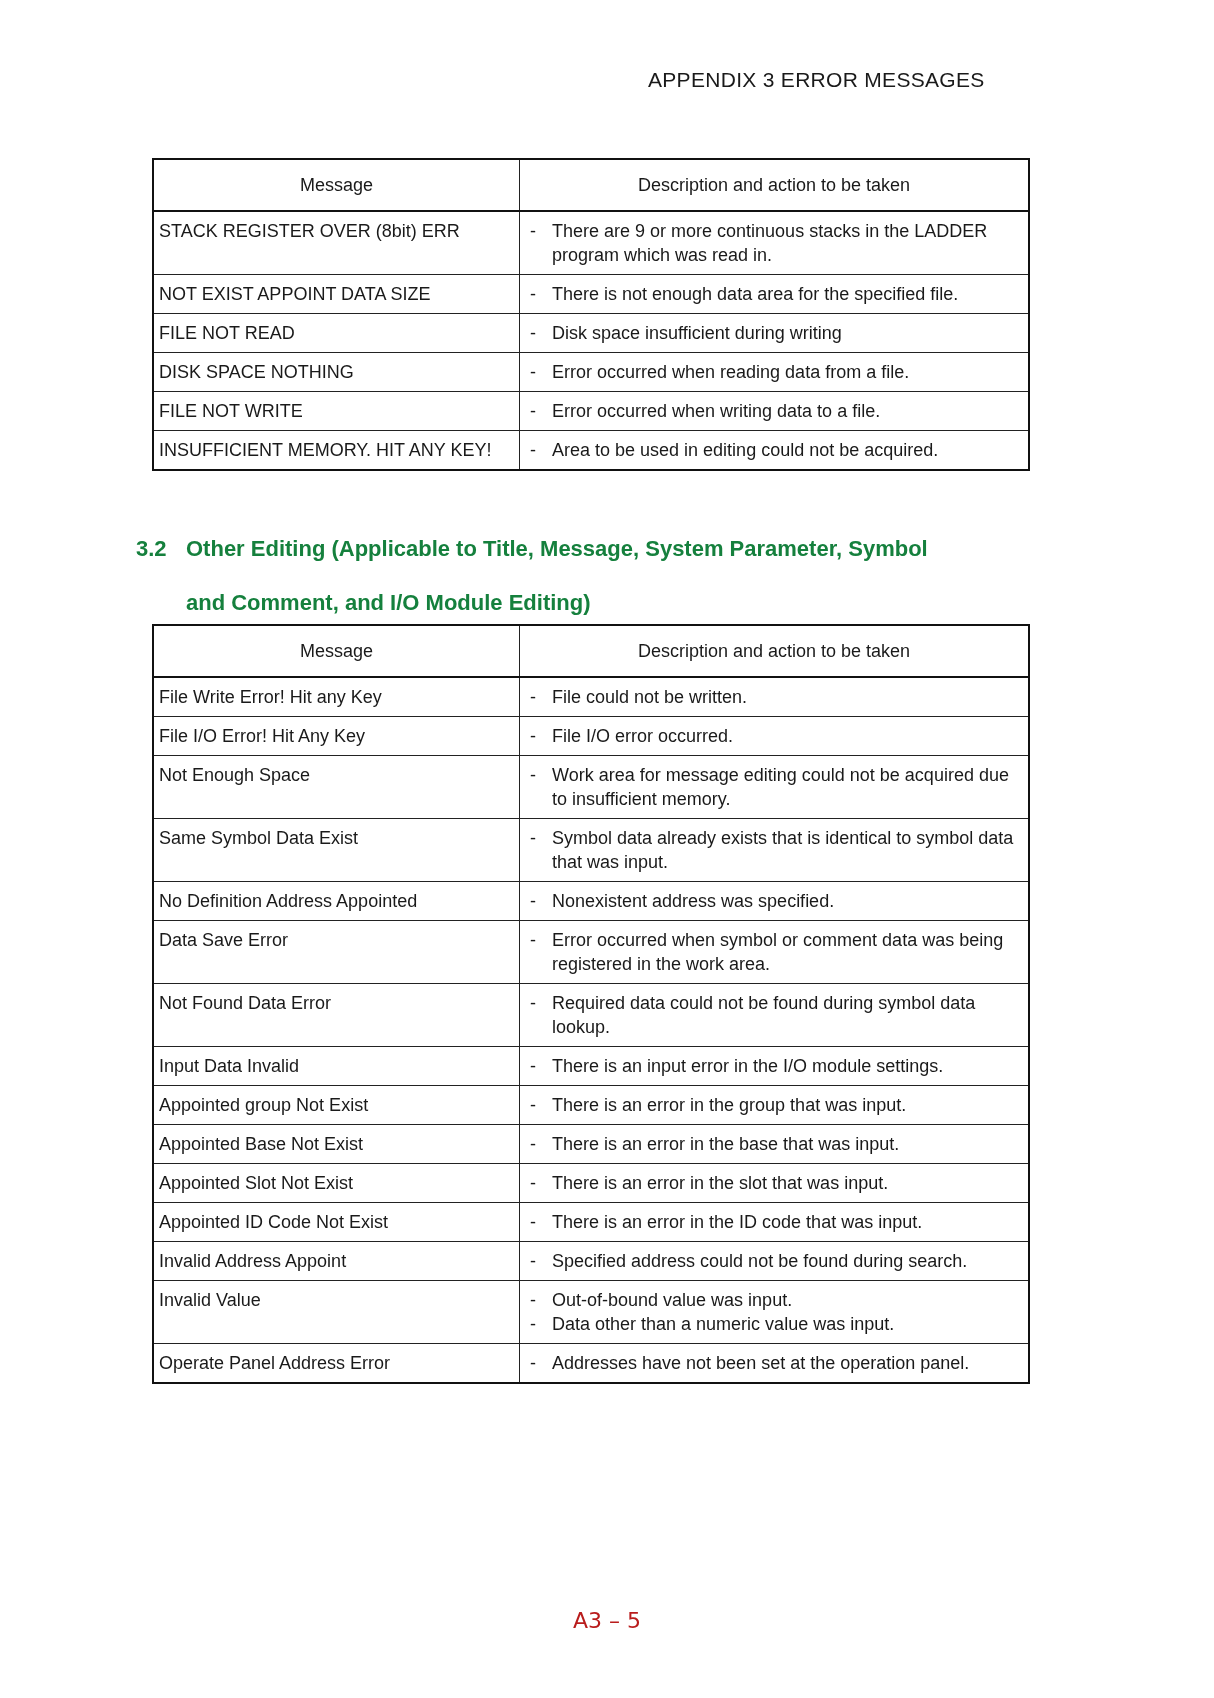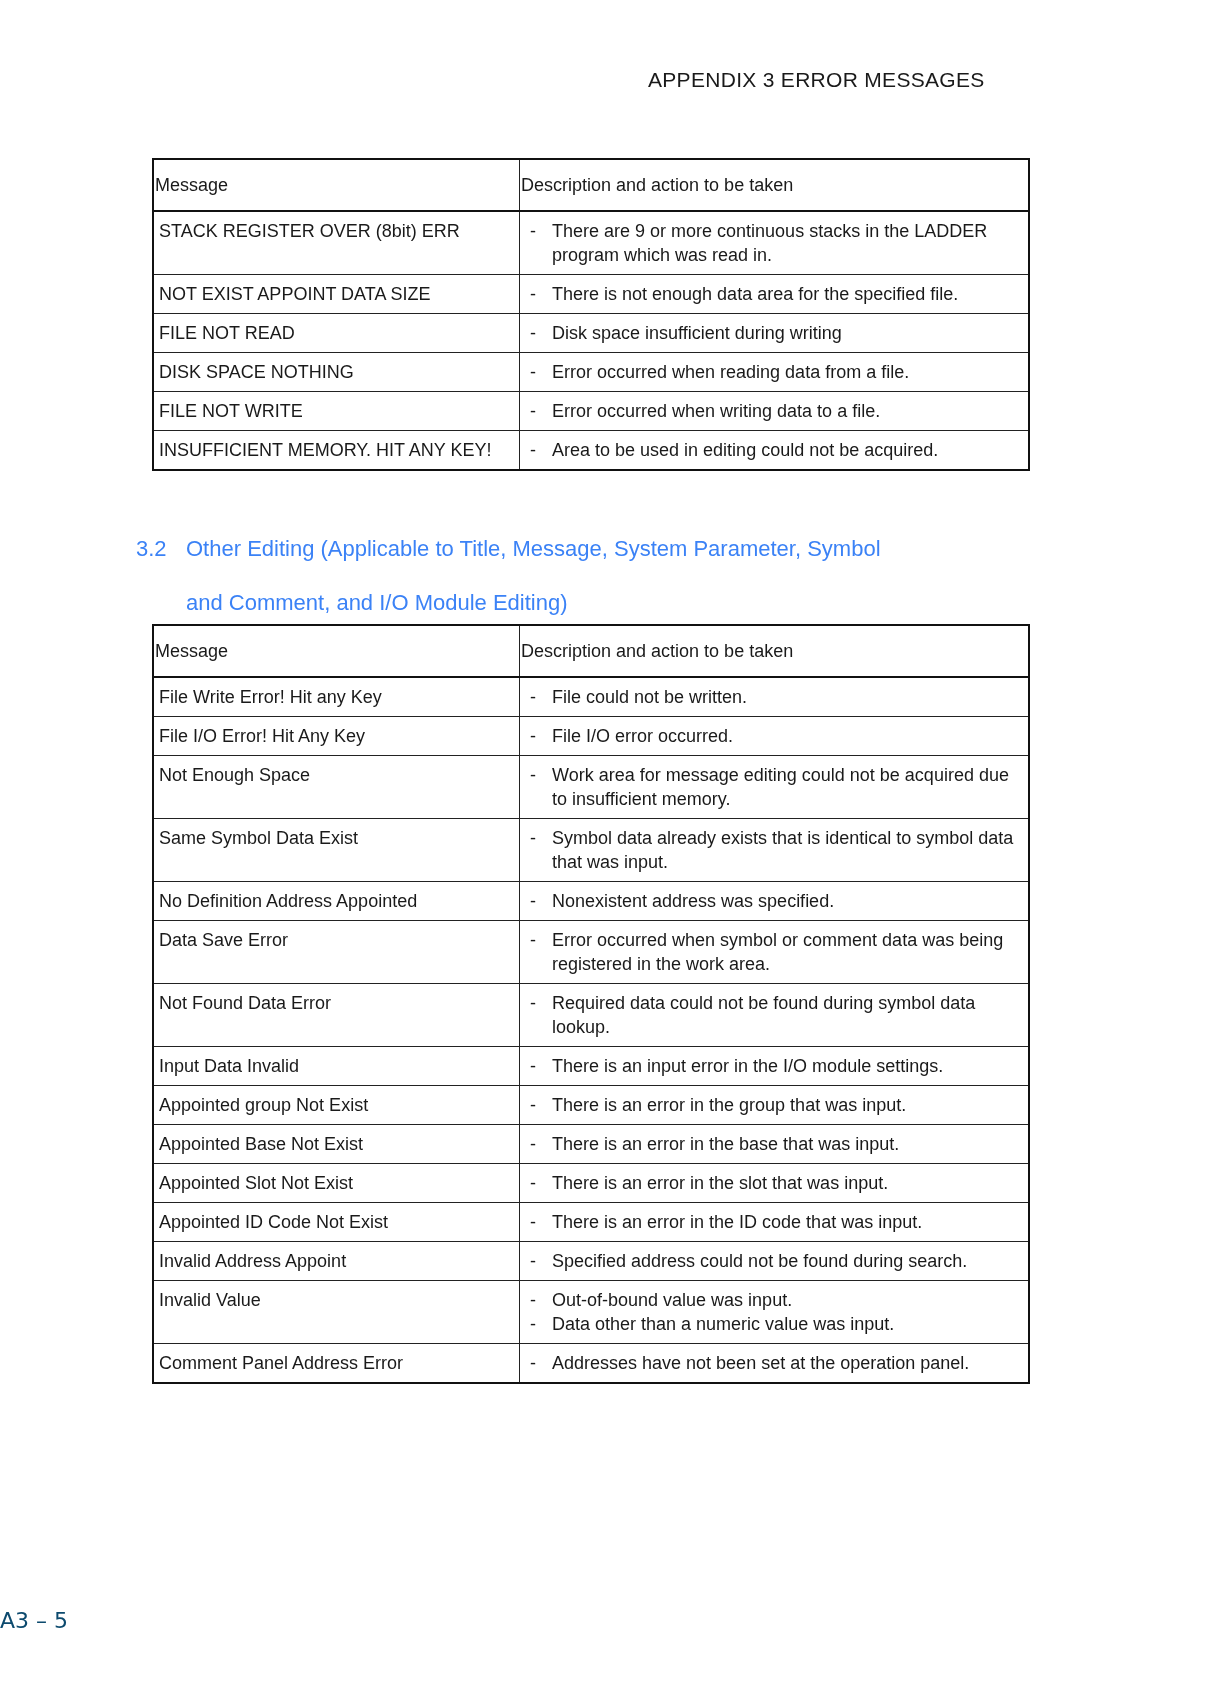--- a/index.html
+++ b/index.html
@@ -1,30 +1,30 @@
 <!DOCTYPE html>
 <html><head>
 <meta charset="utf-8">
 <style>
   html, body { margin: 0; padding: 0; background: #ffffff; }
   body { width: 1214px; height: 1698px; position: relative; font-family: "Liberation Sans", sans-serif; color: #111; overflow: hidden; }
   .header { position: absolute; top: 68px; left: 648px; font-size: 21px; letter-spacing: 0.3px; color: #1a1a1a; text-align: center; }
   table.err { position: absolute; left: 152px; width: 878px; border-collapse: collapse; border: 2.5px solid #111; }
   table.err td, table.err th { border: 1.5px solid #222; vertical-align: top; font-size: 18px; line-height: 24px; font-weight: normal; color: #1a1a1a; }
-  table.err th { text-align: left; height: 48px; vertical-align: middle; border-bottom: 2.5px solid #111; }
+  table.err th { text-align: center; height: 48px; vertical-align: middle; border-bottom: 2.5px solid #111; }
   table.err td.msg { width: 355px; padding: 7px 5px 7px 5px; }
   table.err td.desc { padding: 7px 10px 7px 10px; }
   .dl { display: flex; }
   .dash { width: 22px; flex: 0 0 22px; }
   #t1 { top: 158px; }
   #t2 { top: 624px; }
-  .section { position: absolute; left: 136px; top: 534px; width: 900px; font-size: 22px; font-weight: normal; line-height: 30px; color: #3b82f6; }
+  .section { position: absolute; left: 136px; top: 534px; width: 900px; font-size: 22px; font-weight: bold; line-height: 30px; color: #15803d; }
   .section .num { display: inline-block; width: 50px; }
   .section .l2 { padding-left: 50px; margin-top: 24px; }
-  .footer { position: absolute; top: 1608px; left: 0; width: 1214px; font-size: 22px; font-family: "DejaVu Sans", sans-serif; color: #0c4a6e; }
+  .footer { position: absolute; top: 1608px; left: 0; width: 1214px; text-align: center; font-size: 22px; font-family: "DejaVu Sans", sans-serif; color: #b91c1c; }
 </style>
 </head>
 <body>
 
 <div class="header">APPENDIX 3  ERROR MESSAGES</div>
 
 <table class="err" id="t1">
   <thead>
     <tr>
       <th>Message</th>
@@ -226,21 +226,21 @@
             <span class="dash">-</span>
             <span>Out-of-bound value was input.</span>
           </div>
           <div class="dl">
             <span class="dash">-</span>
             <span>Data other than a numeric value was input.</span>
           </div>
         </td>
       </tr>
       <tr>
-        <td class="msg">Comment Panel Address Error</td>
+        <td class="msg">Operate Panel Address Error</td>
         <td class="desc">
           <div class="dl">
             <span class="dash">-</span>
             <span>Addresses have not been set at the operation panel.</span>
           </div>
         </td>
       </tr>
     </tbody>
 </table>
 

